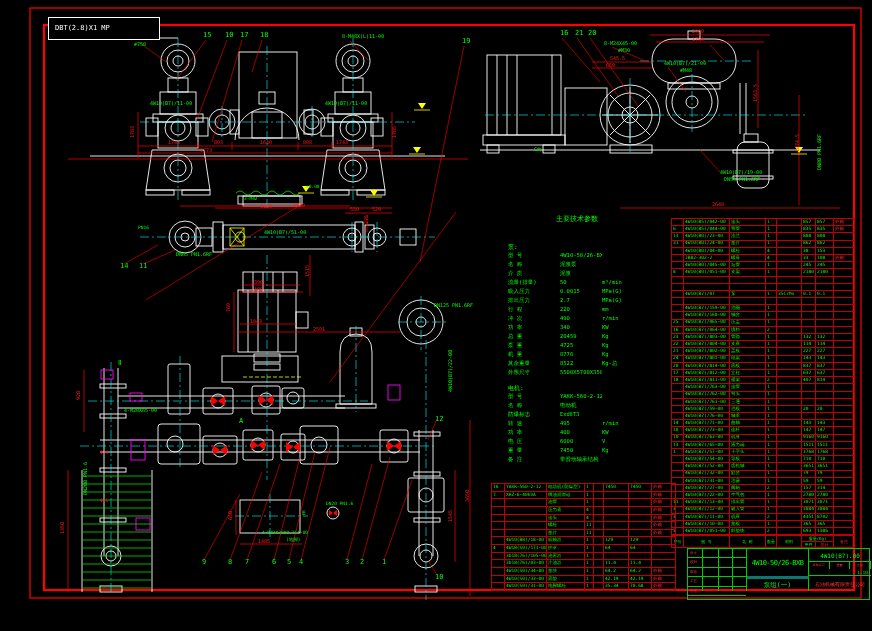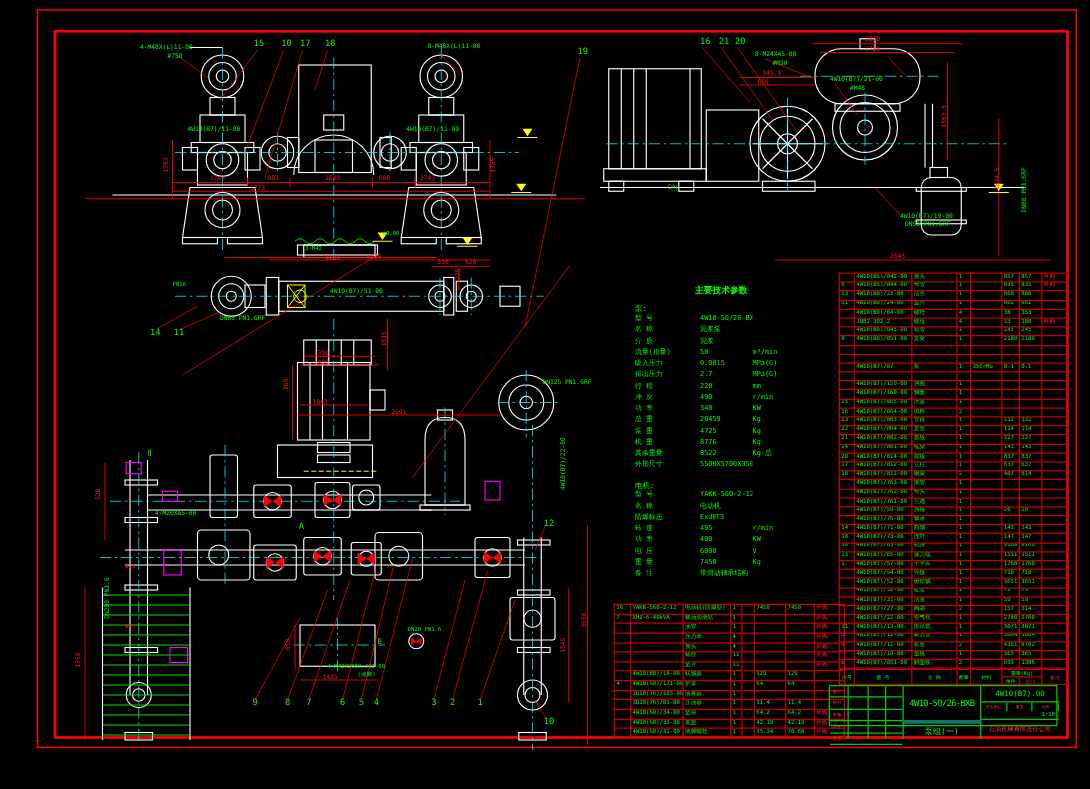--- a/index.html
+++ b/index.html
@@ -3,38 +3,38 @@
 <meta charset="utf-8">
 <style>
   html,body{margin:0;padding:0;background:#000;}
   #stage{position:relative;width:872px;height:631px;background:#000;overflow:hidden;
          font-family:"DejaVu Sans Mono",monospace;}
   svg{position:absolute;left:0;top:0;}
   
   .corner{position:absolute;left:48px;top:17px;width:104px;height:21px;border:1px solid #fff;
           background:#000;color:#fff;font-size:7px;line-height:21px;padding-left:6px;z-index:5;}
   
-  .spec-title{position:absolute;left:556px;top:227px;color:#00ff00;font-size:7px;font-weight:bold;z-index:4;text-align:right;}
+  .spec-title{position:absolute;left:556px;top:214px;color:#00ff00;font-size:7px;font-weight:normal;z-index:4;text-align:right;}
   .spec-h{position:absolute;left:508px;color:#00ff00;font-size:6px;z-index:4;}
   .spec-rows{position:absolute;left:508px;width:168px;z-index:4;}
   .spec-row{display:flex;height:9px;color:#00ff00;font-size:5.5px;line-height:9px;white-space:nowrap;}
   .spec-row .sl{width:52px;overflow:hidden;}
   .spec-row .sv{width:42px;overflow:hidden;}
   .spec-row .su{flex:1;overflow:hidden;}
   
   table.bom{position:absolute;border-collapse:collapse;table-layout:fixed;z-index:4;
             color:#00ff00;font-size:4.5px;}
   table.bom td{border:1px solid #c00000;padding:0 1px;white-space:nowrap;overflow:hidden;line-height:1;}
   table.bomdata tr{height:7.2px;}
   table.bombot tr{height:7.64px;}
   table.bom td:last-child{color:#ff2a2a;}
   table.bomhead{font-size:4px;color:#00ff00;}
   table.bomhead td{border:1px solid #c00000;text-align:center;color:#00ff00;}
   
-  .tb{position:absolute;left:663px;top:548px;width:183px;height:33px;border:1px solid #00cc00;
+  .tb{position:absolute;left:687px;top:548px;width:183px;height:52px;border:1px solid #00cc00;
       box-sizing:border-box;z-index:4;}
   .tb>div{position:absolute;box-sizing:border-box;}
   .tb-sign{left:0;top:0;width:59px;height:42px;border-right:1px solid #00cc00;}
   .sig-row{height:8.4px;border-bottom:1px solid #00cc00;color:#ff3333;font-size:3.5px;line-height:8.4px;padding-left:2px;}
   .sig-v{position:absolute;top:0;width:1px;height:42px;background:#00cc00;}
   .tb-model{left:59px;top:0;width:62px;height:27px;border-right:1px solid #00cc00;color:#00ff00;
             font-size:7px;letter-spacing:-0.5px;display:flex;align-items:center;justify-content:center;}
   .tb-name{left:59px;top:27px;width:62px;height:15px;border-top:3px solid #0f766e;border-right:1px solid #00cc00;
            color:#00ff00;font-size:6.5px;display:flex;align-items:center;justify-content:center;}
   .tb-code{left:121px;top:0;width:62px;height:12px;color:#00ff00;font-size:6px;
@@ -329,20 +329,21 @@
         <text x="120" y="268" fill="#00ff00" font-size="7">14</text>
         <text x="139" y="268" fill="#00ff00" font-size="7">11</text>
         <text x="435" y="421" fill="#00ff00" font-size="7">12</text>
         <text x="435" y="579" fill="#00ff00" font-size="7">10</text>
         <text x="64" y="534" fill="#ff1a1a" font-size="5" transform="rotate(-90 64 534)">1350</text>
         <text x="100" y="502" fill="#ff1a1a" font-size="4.5">Φ45</text>
         <text x="100" y="454" fill="#ff1a1a" font-size="4.5">Φ25</text>
       </g>
 </svg>
 
+<div class="corner">DBT(2.8)X1 MP</div>
 
 <div class="spec-title">主要技术参数</div>
 <div class="spec-h" style="top:243px">泵:</div>
 <div class="spec-rows" style="top:251px">
       <div class="spec-row">
         <span class="sl">型  号</span>
         <span class="sv">4W10-50/26-BX</span>
         <span class="su"></span>
       </div>
       <div class="spec-row">

